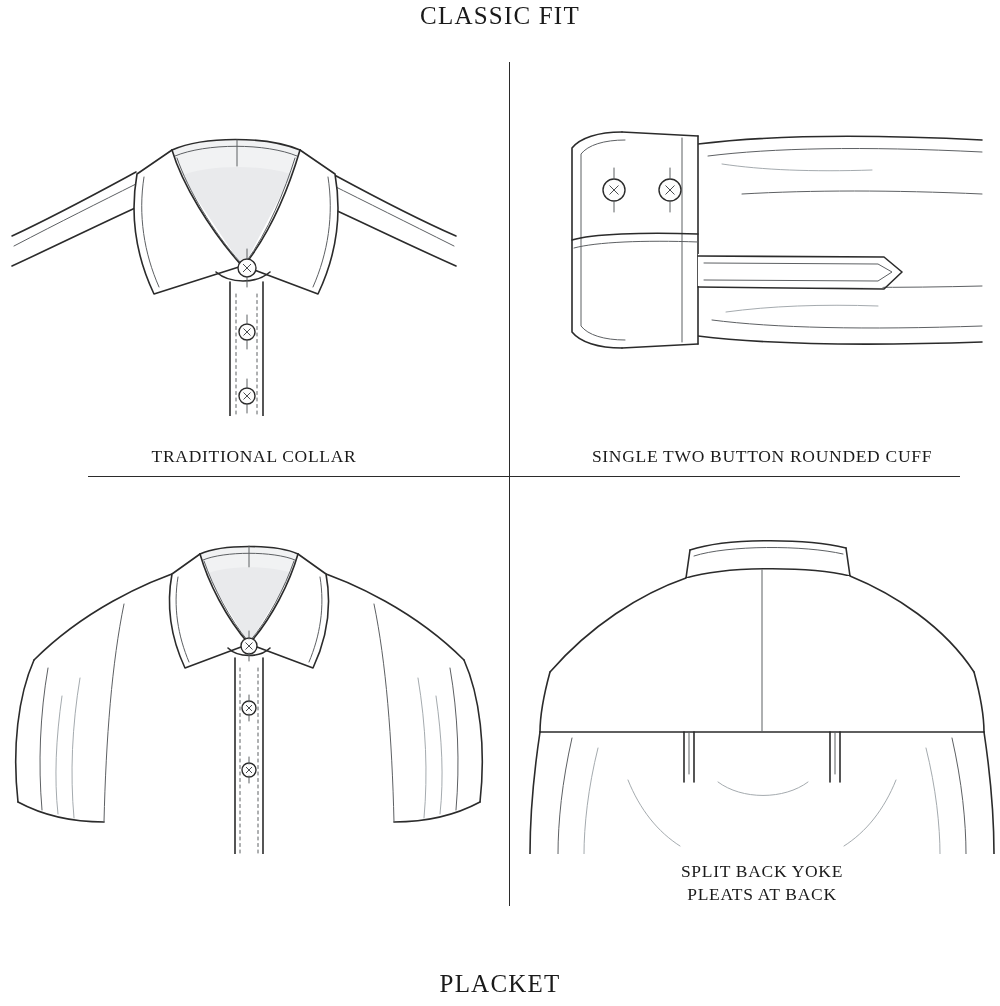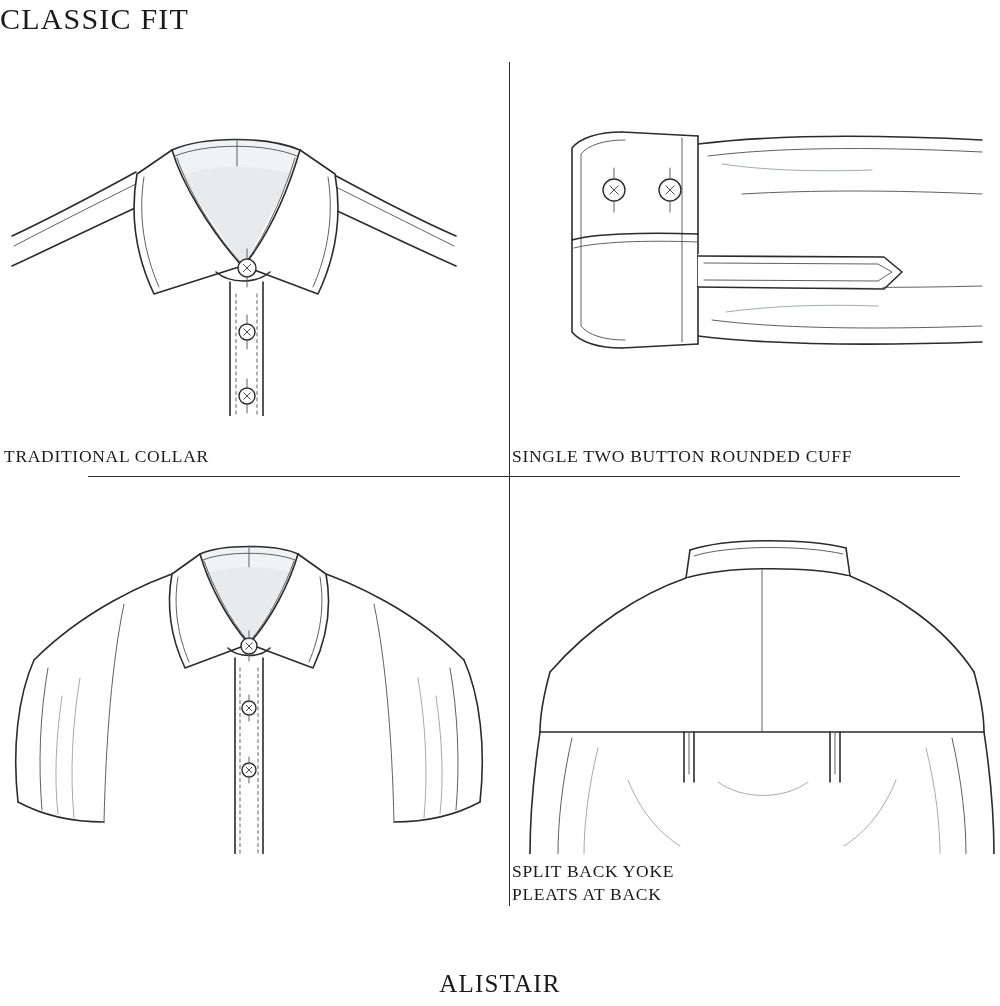--- a/index.html
+++ b/index.html
@@ -20,21 +20,22 @@
     width: 1000px;
     height: 1006px;
     background: #ffffff;
   }
 
   .title-top {
     position: absolute;
     top: 2px;
     left: 0;
     width: 100%;
-    font-size: 30px;
+    text-align: center;
+    font-size: 25px;
     letter-spacing: 1.2px;
     font-family: "Liberation Serif", serif;
   }
   .title-bottom {
     position: absolute;
     bottom: 8px;
     left: 0;
     width: 100%;
     text-align: center;
     font-size: 25px;
@@ -82,21 +83,21 @@
     top: 0;
     left: 0;
     width: 500px;
     height: 372px;
   }
   .caption {
     position: absolute;
     bottom: 6px;
     left: 0;
     width: 100%;
-    text-align: left;
+    text-align: center;
     font-size: 17.5px;
     letter-spacing: 0.7px;
     line-height: 23px;
     font-family: "Liberation Serif", serif;
   }
   .caption div { white-space: nowrap; }
 
   svg { display: block; }
   .ln   { fill: none; stroke: #2b2b2b; stroke-width: 1.6; stroke-linecap: round; stroke-linejoin: round; }
   .ln-t { fill: none; stroke: #5d6063; stroke-width: 1;   stroke-linecap: round; stroke-linejoin: round; }
@@ -342,15 +343,15 @@
         </svg>
       </div>
       <div class="caption">
         <div>SPLIT BACK YOKE</div>
         <div>PLEATS AT BACK</div>
       </div>
     </div>
 
   </div>
 
-  <div class="title-bottom">ALISTAIR</div>
+  <div class="title-bottom">PLACKET</div>
 
 </div>
 
 </body></html>

